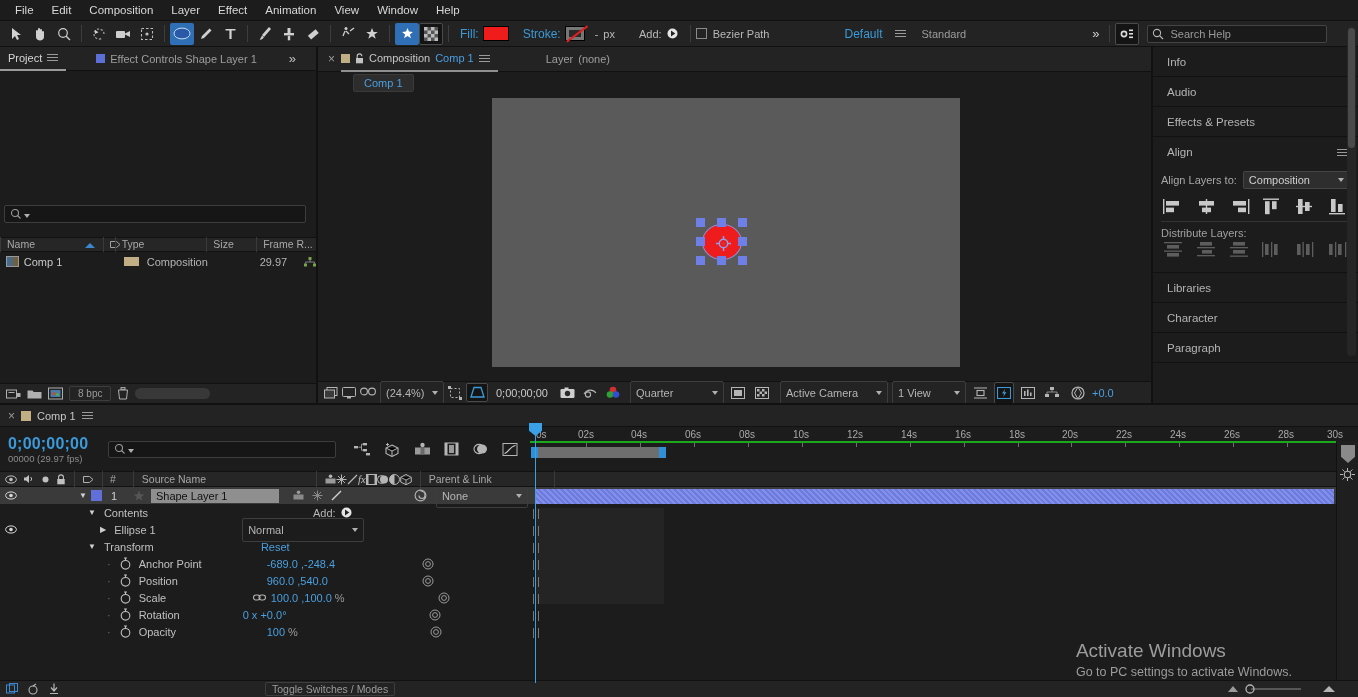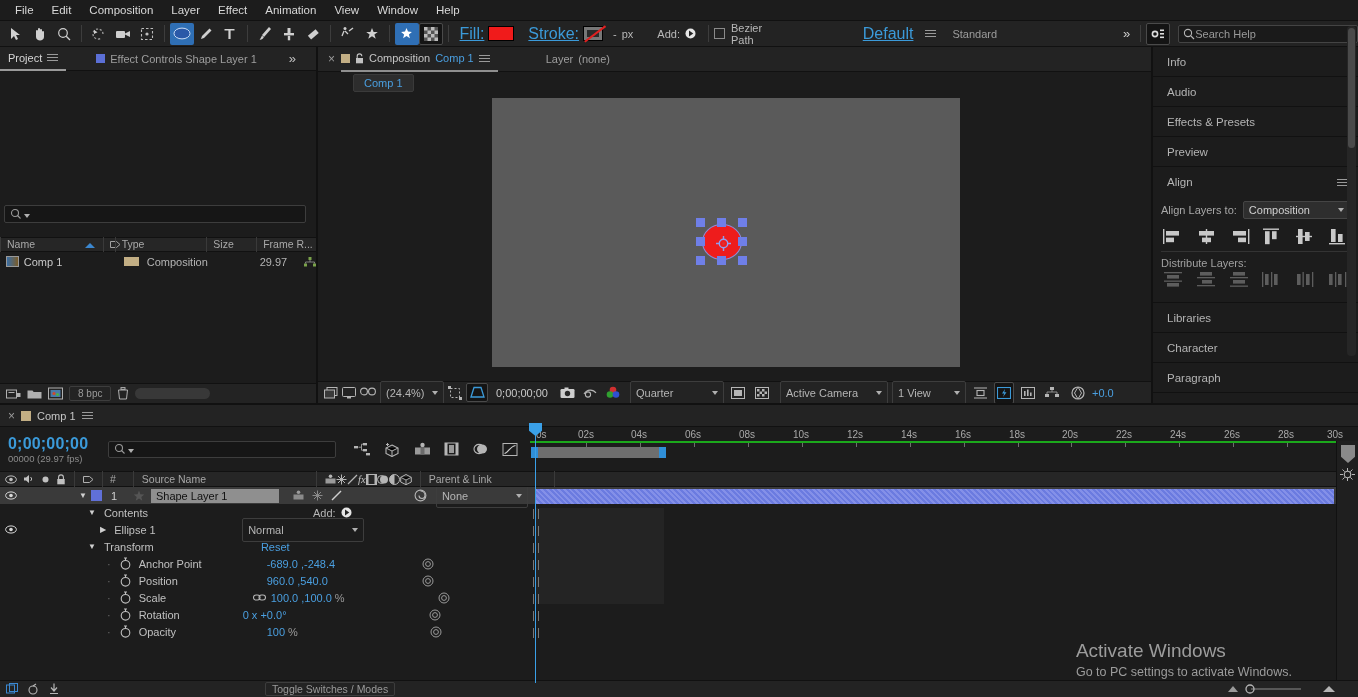--- a/index.html
+++ b/index.html
@@ -17,21 +17,21 @@
   .menubar .mi{ padding:2px 9px; color:#d8d8d8; font-size:11.5px; cursor:default; }
 
   
   .toolbar{ height:27px; background:#232323; border-top:1px solid #111; border-bottom:1px solid #111;
             display:flex; align-items:center; padding-left:4px; }
   .tb-btn{ width:24px; height:22px; display:flex; align-items:center; justify-content:center;
            position:relative; color:#c9c9c9; }
   .tb-btn.active{ background:#2f6fb5; border-radius:2px; }
   .tb-btn.sel{ background:#141414; border:1px solid #4a4a4a; border-radius:2px; }
   .tb-sep{ width:1px; height:17px; background:#3d3d3d; margin:0 5px; }
-  .tb-label{ color:#3b9ad9; font-size:16px; margin:0 4px 0 6px;text-decoration:underline; }
+  .tb-label{ color:#3b9ad9; font-size:12px; margin:0 4px 0 6px; }
   .tb-text{ color:#b8b8b8; font-size:11px; }
   .fill-swatch{ width:26px; height:15px; background:#f01b1b; border:1px solid #000; }
   .stroke-swatch{ width:20px; height:15px; background:#777; border:1px solid #000; position:relative; }
   .stroke-swatch:after{ content:""; position:absolute; left:-2px; top:6px; width:26px; height:1.5px;
                         background:#e02020; transform:rotate(-37deg); }
   .stroke-inner{ position:absolute; left:3px; top:3px; right:3px; bottom:3px; background:#2a2a2a; }
   .chk{ width:11px; height:11px; border:1px solid #8a8a8a; display:inline-block; margin-right:6px; vertical-align:-1px;}
   .search-help{ width:180px; height:18px; background:#1a1a1a; border:1px solid #444; border-radius:2px;
                 display:flex; align-items:center; padding-left:4px; color:#9a9a9a; }
 
@@ -300,21 +300,21 @@
           <rect x="9" y="1.5" width="4" height="1.6" fill="#ddd"></rect>
           <rect x="9" y="5" width="4" height="1.6" fill="#ddd"></rect>
           <rect x="9" y="8.5" width="4" height="1.6" fill="#ddd"></rect>
         </svg>
     </div>
     <div class="search-help" style="margin-left:8px">
       <svg width="12" height="12" viewBox="0 0 12 12">
           <circle cx="5" cy="5" r="3.6" fill="none" stroke="#b5b5b5" stroke-width="1.1"></circle>
           <line x1="7.6" y1="7.6" x2="11" y2="11" stroke="#b5b5b5" stroke-width="1.2"></line>
         </svg>
-      <span style="margin-left:0">Search Help</span>
+      <span style="margin-left:6px">Search Help</span>
     </div>
   </div>
 
   <div class="main">
 
     <div class="proj">
       <div class="panel-tabs">
         <div class="ptab active">
           <span>Project</span>
           <span class="ham">
@@ -575,23 +575,20 @@
 
     <div class="dock">
       <div class="dock-sec">
           <span>Info</span>
         </div>
       <div class="dock-sec">
           <span>Audio</span>
         </div>
       <div class="dock-sec">
           <span>Effects &amp; Presets</span>
-        </div>
-      <div class="dock-sec">
-          <span>Preview</span>
         </div>
       <div class="dock-sec" style="border-bottom:none">
         <span>Align</span>
         <span class="ham" style="width:13px">
             <i></i>
             <i></i>
             <i></i>
           </span>
       </div>
       <div class="align-body">

